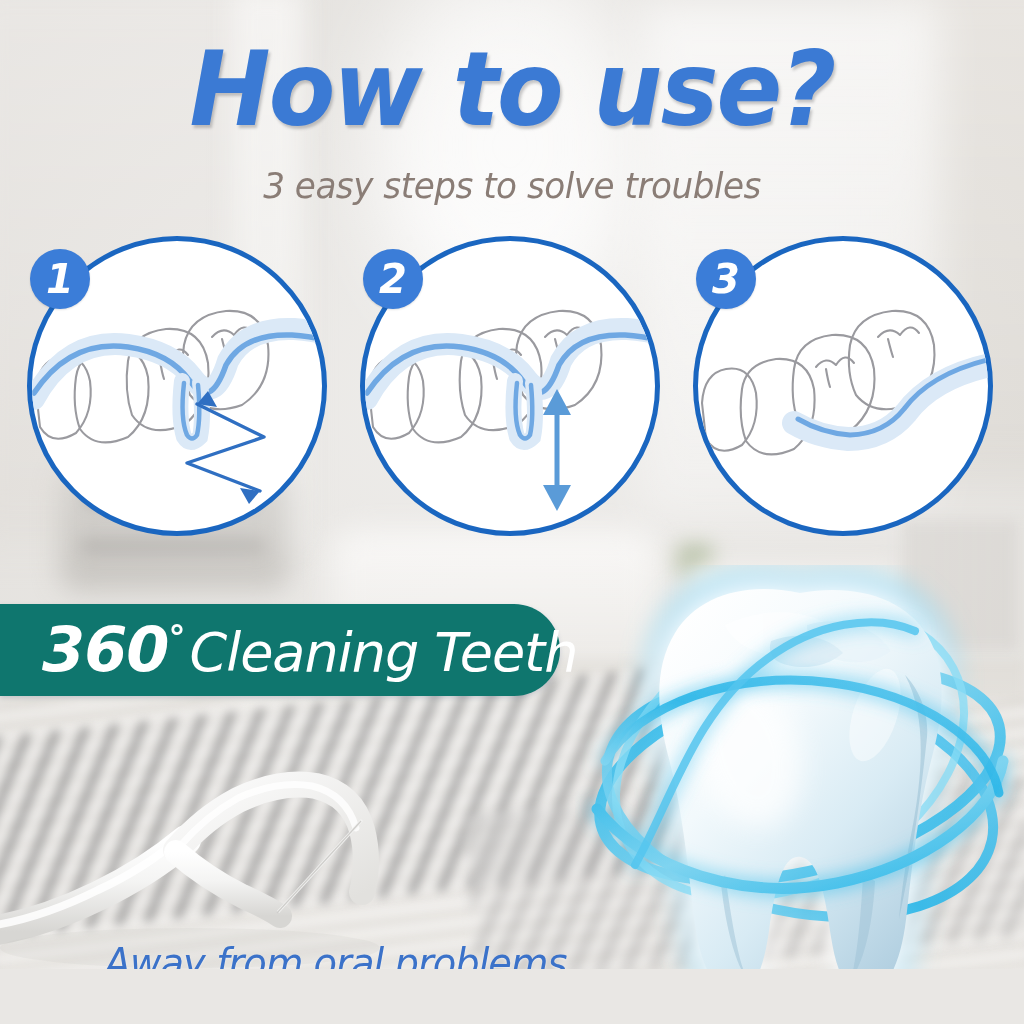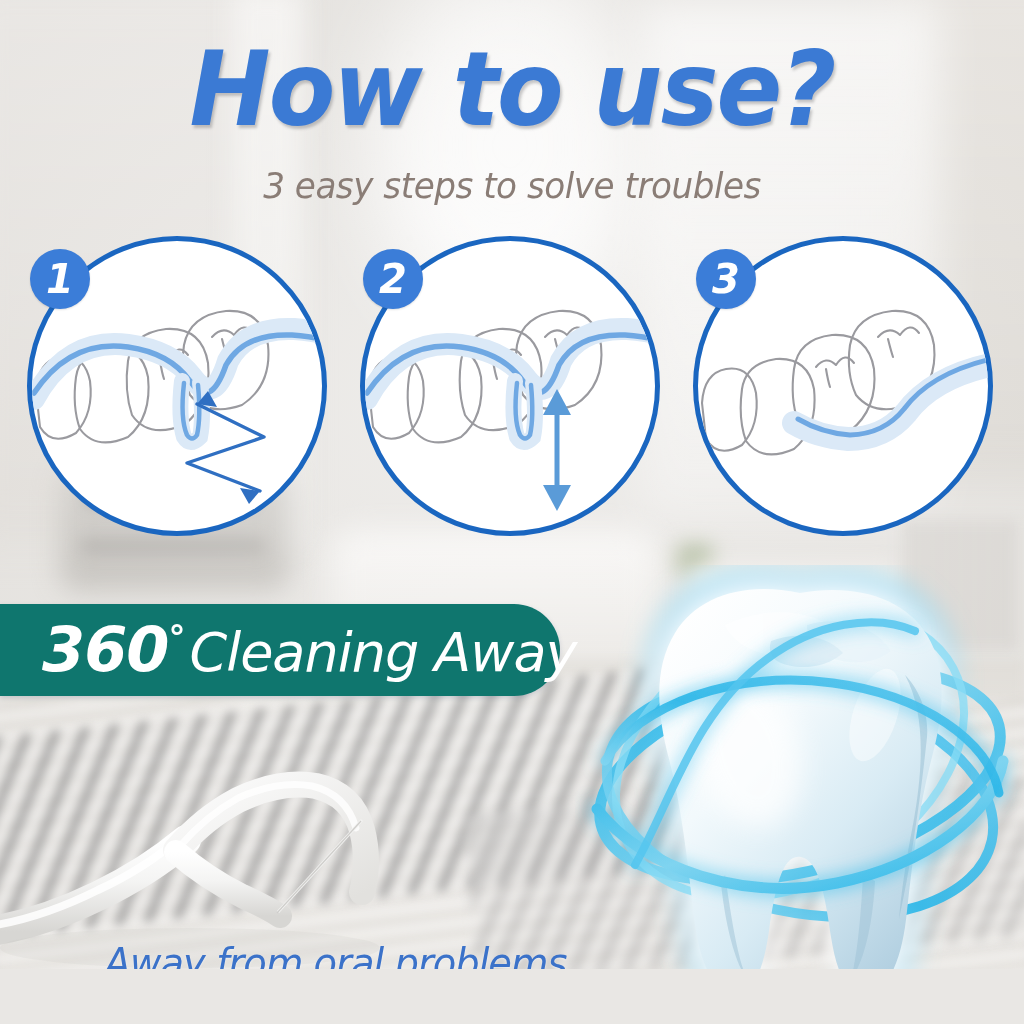--- a/index.html
+++ b/index.html
@@ -300,21 +300,21 @@
       <line x1="381" y1="121" x2="297" y2="213" stroke="#cfcecb" stroke-width="1.2"></line>
 
       <ellipse cx="210" cy="248" rx="190" ry="20" fill="#c9c6c1" opacity=".18"></ellipse>
     </svg>
   </div>
 
   <div class="banner">
     <div class="banner-inner">
       <span class="banner-360">360</span>
       <span class="banner-deg">°</span>
-      <span class="banner-rest">Cleaning Away</span>
+      <span class="banner-rest">Cleaning Teeth</span>
     </div>
   </div>
 
   <div class="tooth-wrap">
     <svg viewBox="0 0 450 460" width="450" height="460">
       <defs>
         <linearGradient id="toothg" x1="0.15" y1="0" x2="0.9" y2="1">
           <stop offset="0" stop-color="#ffffff"></stop>
           <stop offset="0.35" stop-color="#f2f9fc"></stop>
           <stop offset="0.62" stop-color="#d8ebf4"></stop>

